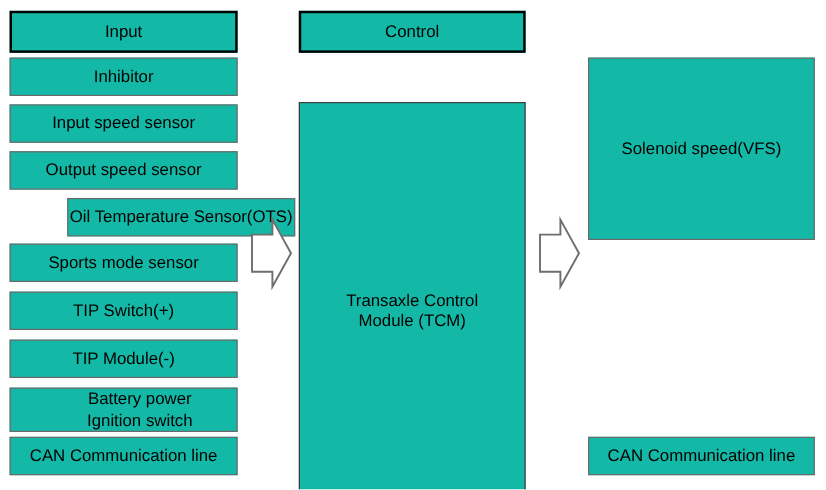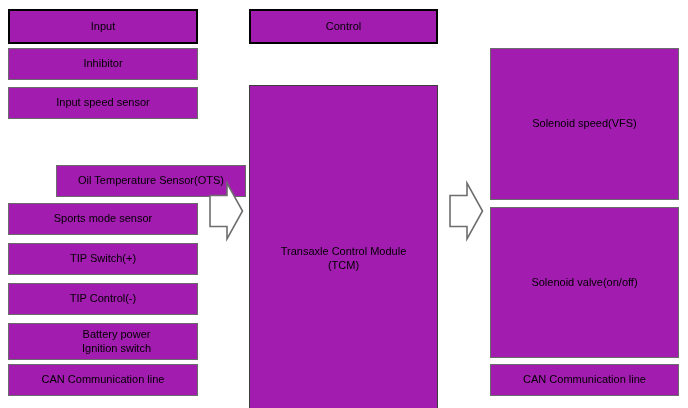--- a/index.html
+++ b/index.html
@@ -11,26 +11,26 @@
   .canvas {
     position: relative;
     width: 688px;
     height: 408px;
     background: var(--background, #ffffff);
     overflow: hidden;
   }
   .box {
     position: absolute;
     box-sizing: border-box;
-    background: #a21caf;
+    background: #14b8a6;
     display: flex;
     align-items: center;
     justify-content: center;
     text-align: center;
-    font-size: 11px;
+    font-size: 14px;
     line-height: 1.25;
     color: var(--text, #000000);
   }
   .header {
     border: 2px solid var(--header_border, #000000);
   }
   .item {
     border: 1px solid var(--box_border, #6b6b6b);
   }
   .module {
@@ -56,38 +56,38 @@
   }
 </style>
 </head>
 <body>
 
 <div class="canvas">
 
   <div class="box header" style="left:8px; top:9px; width:190px; height:35px;">Input</div>
   <div class="box item" style="left:8px; top:48px; width:190px; height:32px;">Inhibitor</div>
   <div class="box item" style="left:8px; top:87px; width:190px; height:32px;">Input speed sensor</div>
+  <div class="box item" style="left:8px; top:126px; width:190px; height:32px;">Output speed sensor</div>
   <div class="box item" style="left:8px; top:165px; width:190px; height:32px;margin-left:48px;">Oil Temperature Sensor(OTS)</div>
   <div class="box item" style="left:8px; top:203px; width:190px; height:32px;">Sports mode sensor</div>
   <div class="box item" style="left:8px; top:243px; width:190px; height:32px;">TIP Switch(+)</div>
-  <div class="box item" style="left:8px; top:283px; width:190px; height:32px;">TIP Control(-)</div>
+  <div class="box item" style="left:8px; top:283px; width:190px; height:32px;">TIP Module(-)</div>
   <div class="box item preline" style="left:8px; top:323px; width:190px; height:37px;padding-left:27px;">Battery power
 Ignition switch</div>
   <div class="box item" style="left:8px; top:364px; width:190px; height:32px;">CAN Communication line</div>
 
   <svg class="arrow" style="left:209px; top:182px;" width="35" height="58" viewBox="0 0 35 58" aria-hidden="true">
     <polygon points="1,13.5 18,13.5 18,1 33.5,29 18,57 18,44.5 1,44.5"></polygon>
   </svg>
 
   <div class="box header" style="left:249px; top:9px; width:189px; height:35px;">Control</div>
   <div class="box module" style="left:249px; top:48px; width:189px; height:348px;">
     <span class="module-label">Transaxle Control Module (TCM)</span>
   </div>
 
   <svg class="arrow" style="left:449px; top:182px;" width="35" height="58" viewBox="0 0 35 58" aria-hidden="true">
     <polygon points="1,13.5 18,13.5 18,1 33.5,29 18,57 18,44.5 1,44.5"></polygon>
   </svg>
 
   <div class="box item" style="left:490px; top:48px; width:189px; height:152px;">Solenoid speed(VFS)</div>
-  <div class="box item" style="left:490px; top:207px; width:189px; height:151px;">Solenoid valve(on/off)</div>
   <div class="box item" style="left:490px; top:364px; width:189px; height:32px;">CAN Communication line</div>
 
 </div>
 
 </body></html>

